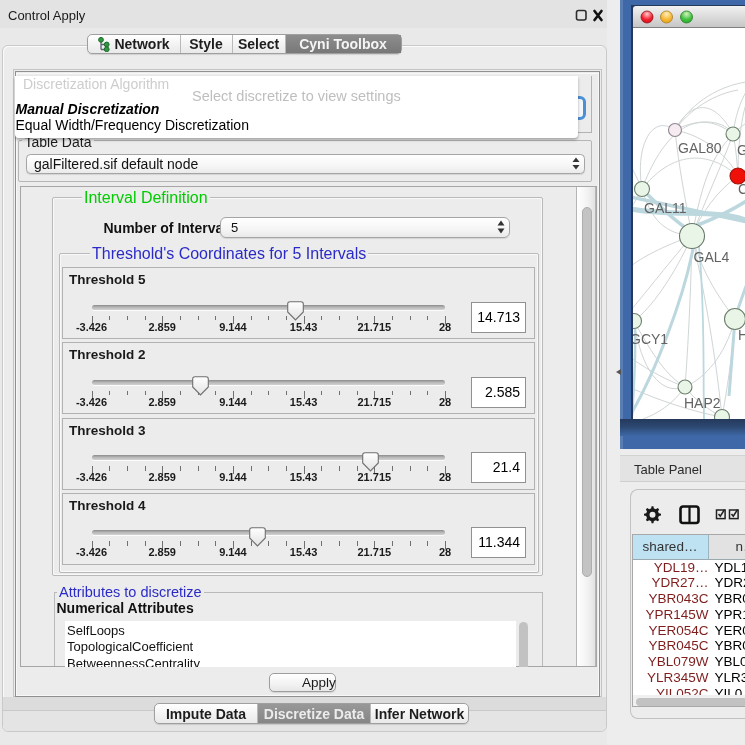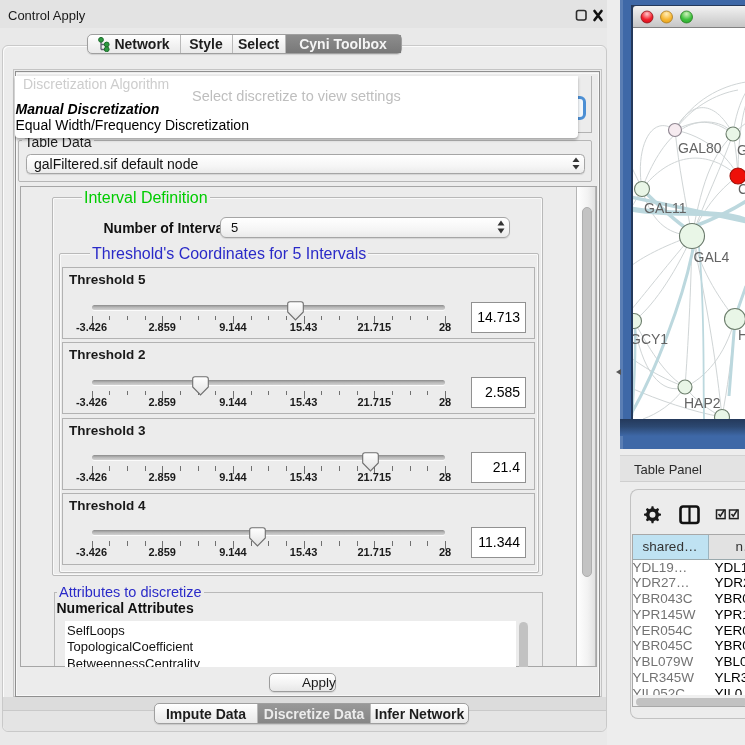--- a/index.html
+++ b/index.html
@@ -454,20 +454,20 @@
   </svg>
 
   <div class="abs" style="left:631.5px;top:533.5px;width:113.5px;height:173.5px;border:1px solid #a8a8a8;
        border-right:none;box-sizing:border-box;background:#ffffff;overflow:hidden;">
     <div style="position:absolute;left:0;top:0;width:76px;height:25px;background:#bfe2f2;
          border-right:1px solid #9cb4bf;border-bottom:1px solid #9aa9ad;box-sizing:border-box;
          text-align:center;font-size:13.5px;color:#333;line-height:24px;">shared…</div>
     <div style="position:absolute;left:76px;top:0;width:40px;height:25px;background:#e2e2e2;
          border-bottom:1px solid #9aa9ad;box-sizing:border-box;font-size:13.5px;color:#333;
          line-height:24px;padding-left:27px;">n…</div>
-    <div style="position:absolute;left:0;top:25px;width:76px;text-align:left;font-size:13.5px;color:#737373;line-height:15.8px;">
+    <div style="position:absolute;left:0;top:25px;width:76px;text-align:right;font-size:13.5px;color:#7f1d1d;line-height:15.8px;">
       YDL19…<br>YDR27…<br>YBR043C<br>YPR145W<br>YER054C<br>YBR045C<br>YBL079W<br>YLR345W<br>YIL052C</div>
     <div style="position:absolute;left:82px;top:25px;font-size:13.5px;color:#000;line-height:15.8px;white-space:nowrap;">
       YDL1<br>YDR2<br>YBR0<br>YPR1<br>YER0<br>YBR0<br>YBL0<br>YLR3<br>YIL0</div>
     <div style="position:absolute;left:0;top:160px;width:114px;height:14px;background:#f0f0f0;"></div>
     <div style="position:absolute;left:3px;top:163px;width:111px;height:8px;border-radius:4px;background:#c2c2c2;"></div>
   </div>
 </div>
 
 </body></html>

